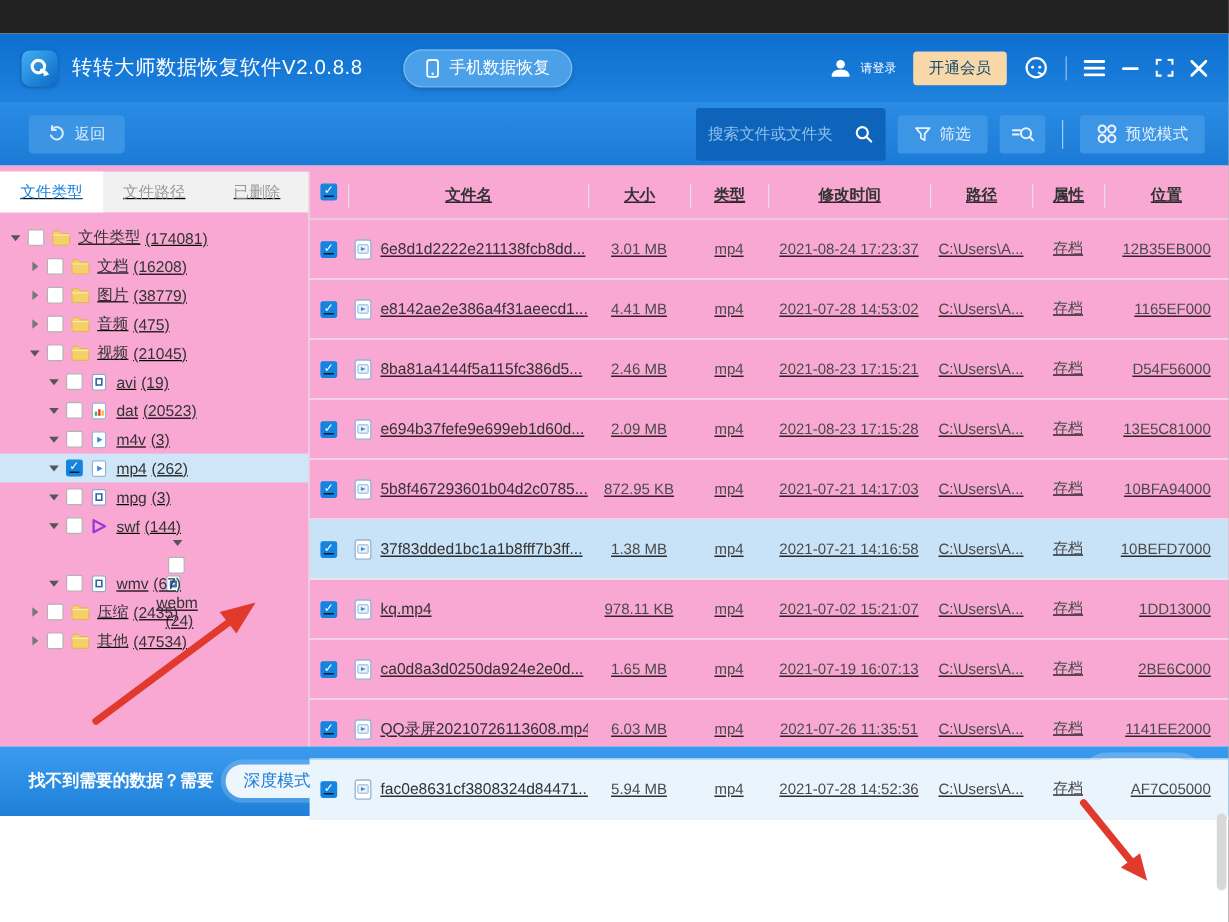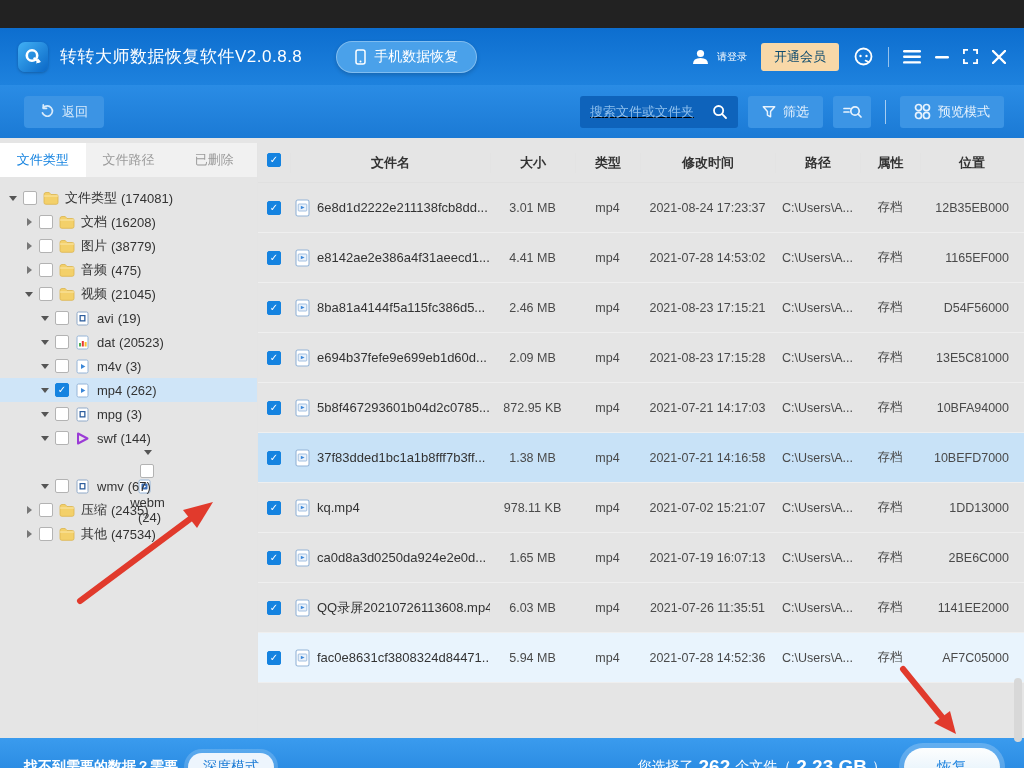--- a/index.html
+++ b/index.html
@@ -23,33 +23,33 @@
     border-radius:3px; cursor:pointer; }
   .tb-icon { display:flex; align-items:center; justify-content:center; cursor:pointer; }
   .tb-divider { width:1px; height:20px; background:rgba(255,255,255,.55); }
 
   
   .toolbar { height:53px; background:linear-gradient(180deg,#2a8ce5,#1b7ad5);
     display:flex; align-items:center; padding:0 20px; }
   .back-btn { margin-left:4px; background:#3c94e4; color:#d9ebfb; border-radius:4px;
     padding:7px 16px; font-size:13px; display:flex; align-items:center; gap:7px; cursor:pointer; }
   .tool-right { margin-left:auto; display:flex; align-items:center; gap:10px; }
-  .search-box { width:158px; height:32px; background:#0e63bb; border-radius:3px;
-    display:flex; align-items:center; padding:0 10px;text-decoration:underline; }
+  .search-box { width:158px; height:44px; background:#0e63bb; border-radius:3px;
+    display:flex; align-items:center; padding:0 10px; }
   .search-box input { flex:1; background:transparent; border:none; outline:none;
     color:#e3f1fd; font-size:13px; min-width:0; }
   .search-box input::placeholder { color:#8fc0ee; }
   .tool-btn { height:32px; background:#3c95e5; border-radius:3px; color:#e8f3fd;
     font-size:13px; display:flex; align-items:center; justify-content:center;
     gap:7px; padding:0 14px; cursor:pointer; }
   .tool-btn.square { width:38px; padding:0; }
   .tool-divider { width:1px; height:24px; background:rgba(255,255,255,.6); margin:0 4px; }
 
   
-  .content { display:flex; height:600px; background:#e5e5e5; padding-top:5px; }
+  .content { display:flex; height:484px; background:#f9a8d4; padding-top:5px;text-decoration:underline; }
   .sidebar { width:258px; border-right:1px solid #e4e4e4; }
   .tabs { height:34px; display:flex; background:#f1f1f1; }
   .tab { flex:1; display:flex; align-items:center; justify-content:center;
     font-size:13px; color:#9a9a9a; cursor:pointer; }
   .tab.active { background:#fff; color:#1583e0; }
   .tree { padding-top:9px; }
   .tree-row { height:24px; display:flex; align-items:center; font-size:13px;
     color:#333; cursor:pointer; white-space:nowrap; }
   .tree-row.selected { background:#cfe5f8; }
   .expander { width:14px; display:flex; justify-content:center; flex:0 0 14px; }

